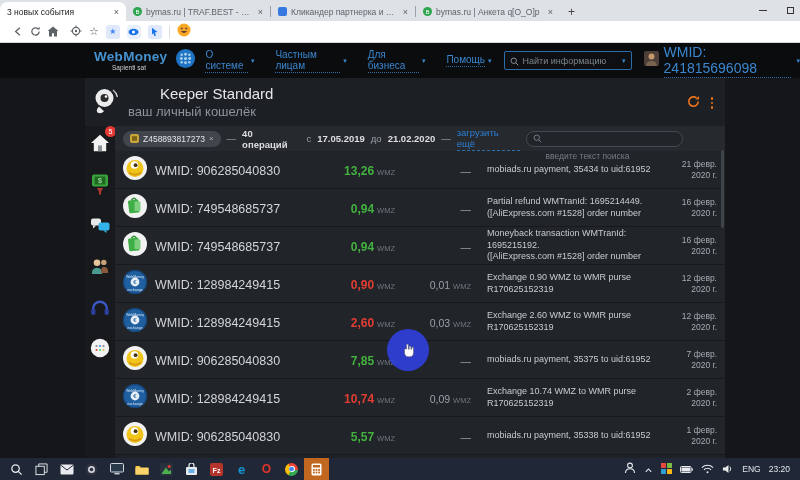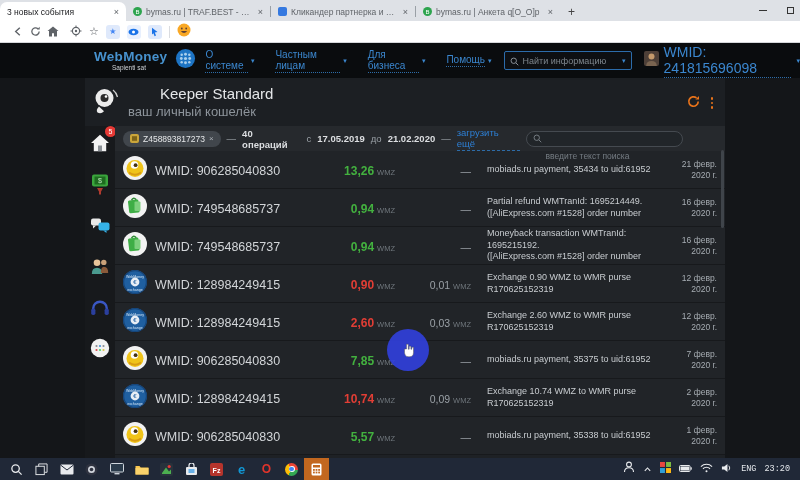--- a/index.html
+++ b/index.html
@@ -101,21 +101,21 @@
 
   
   .taskbar { height:22px; background:#202837; display:flex; align-items:center; padding:0 4px; }
   .tb-item { width:25px; height:22px; display:flex; align-items:center; justify-content:center; flex:none; }
   .tb-item.active-app { background:#c2671f; }
   .chrome-o { width:13px; height:13px; border-radius:50%; background:conic-gradient(from -30deg, #ea4335 0 120deg, #34a853 120deg 240deg, #fbbc05 240deg 360deg); position:relative; }
   .chrome-w { position:absolute; inset:3.5px; background:#fff; border-radius:50%; display:flex; align-items:center; justify-content:center; }
   .chrome-b { width:4.5px; height:4.5px; border-radius:50%; background:#4285f4; }
   .edge-e { color:#1197d4; font-size:13px; font-weight:bold; line-height:1; }
   .opera-o { color:#e0342b; font-size:12px; font-weight:bold; line-height:1; }
-  .tray { margin-left:auto; display:flex; align-items:center; gap:8px; padding-right:6px;font-family:Liberation Mono, monospace; }
+  .tray { margin-left:auto; display:flex; align-items:center; gap:8px; padding-right:6px; }
   .tray-txt { color:#e3e6ea; font-size:8.5px; }
 </style>
 </head>
 <body>
 
 <div class="screen">
 
   <div class="tabstrip">
     <div class="tab active">
       <span class="t-title">3 новых события</span>

